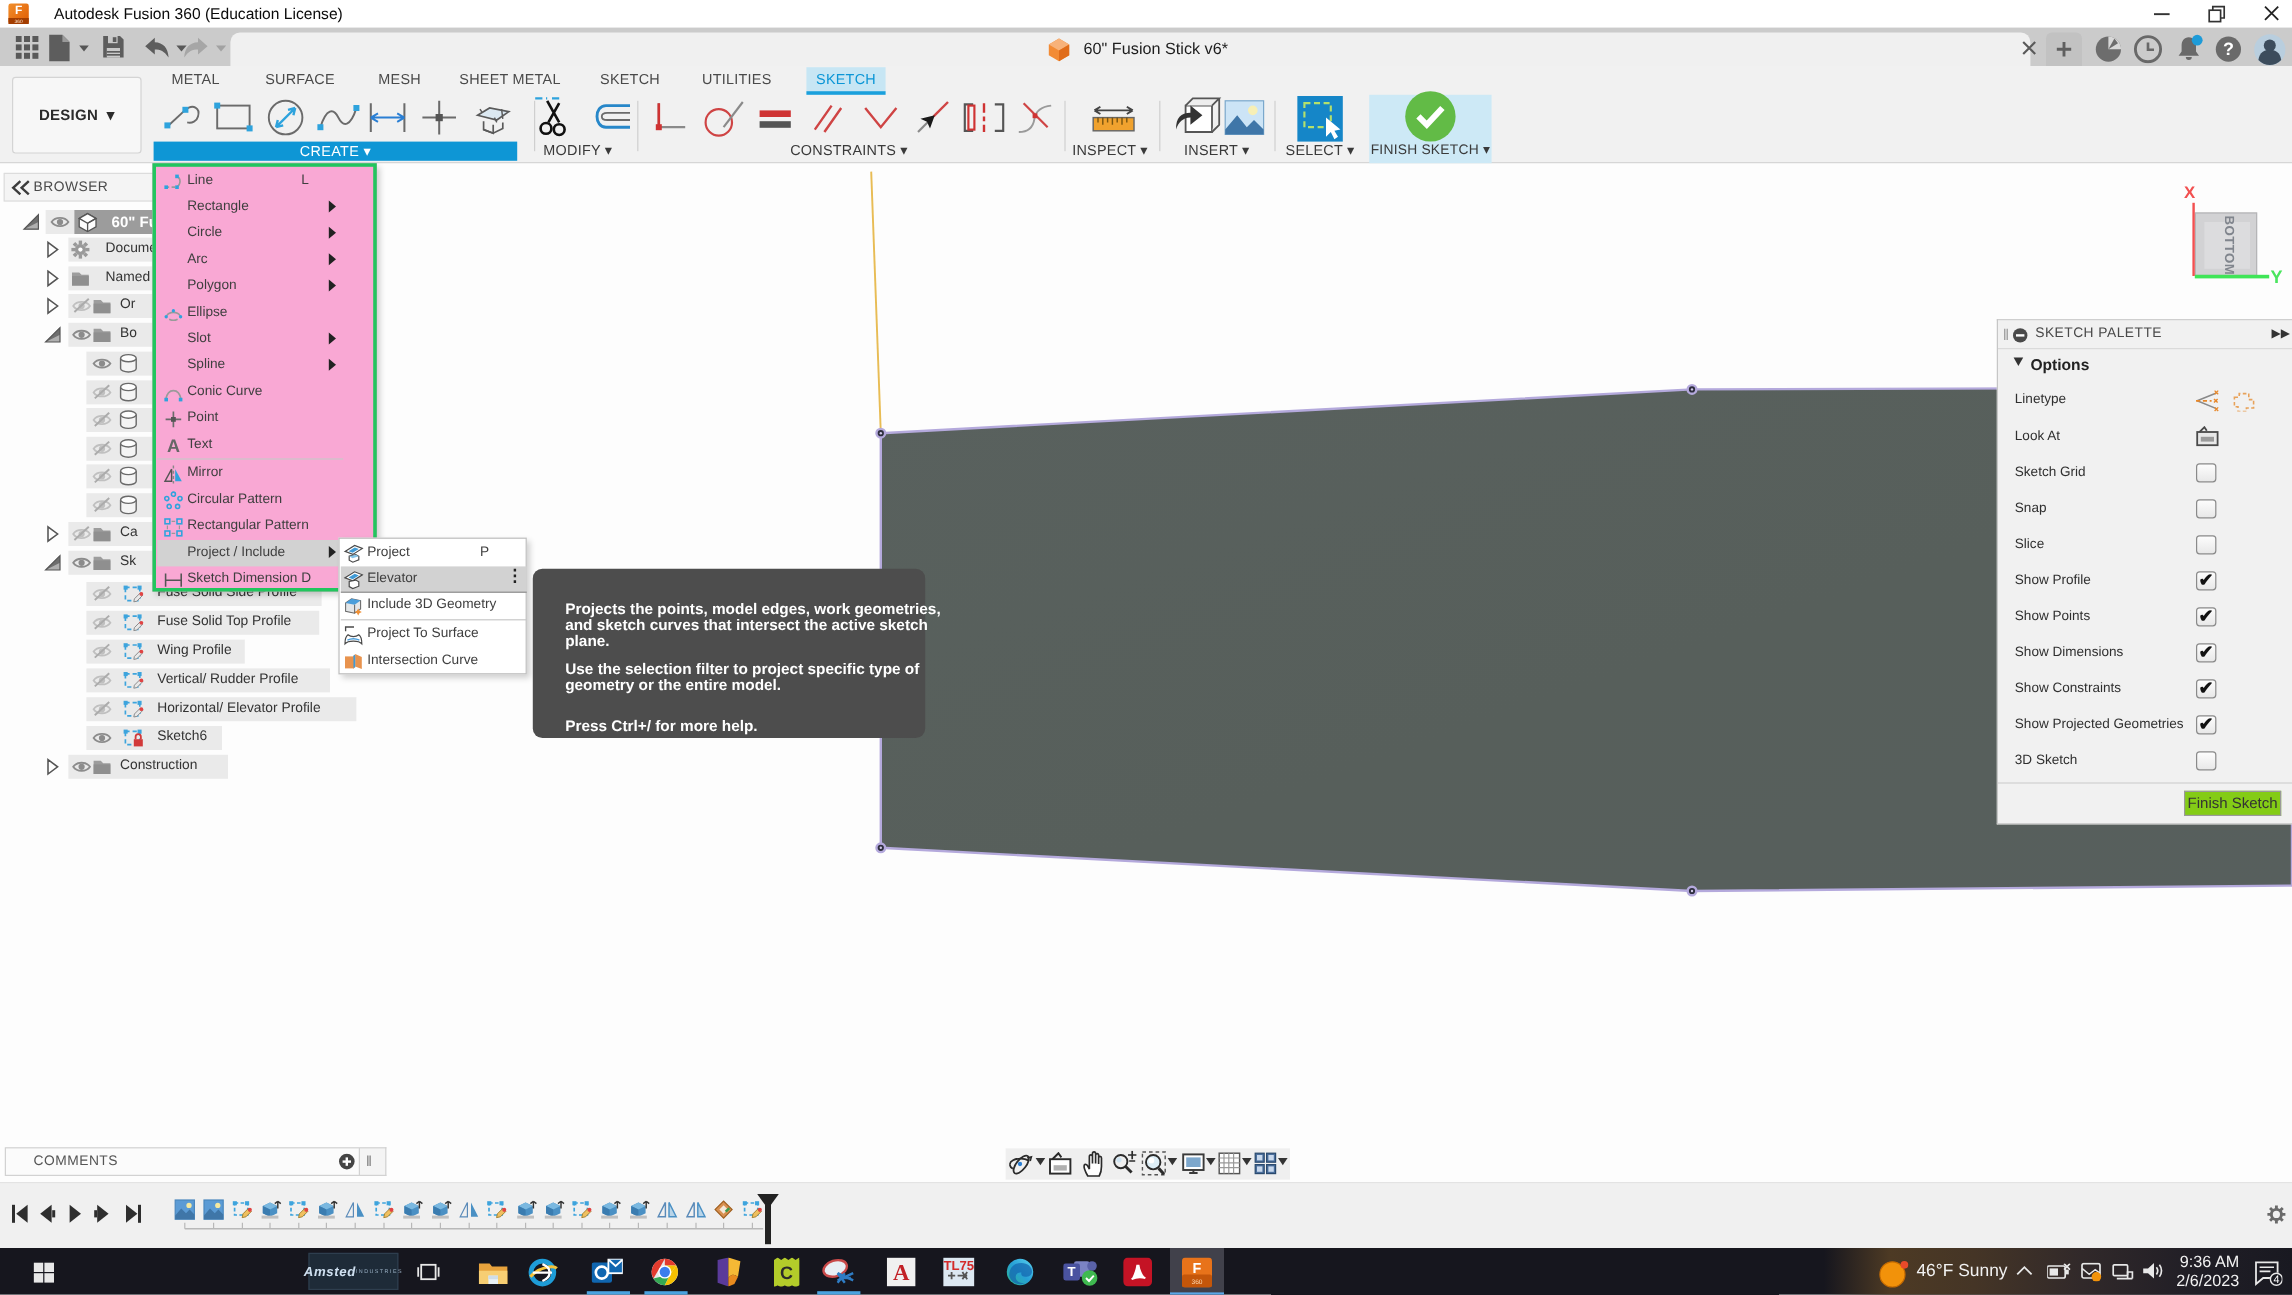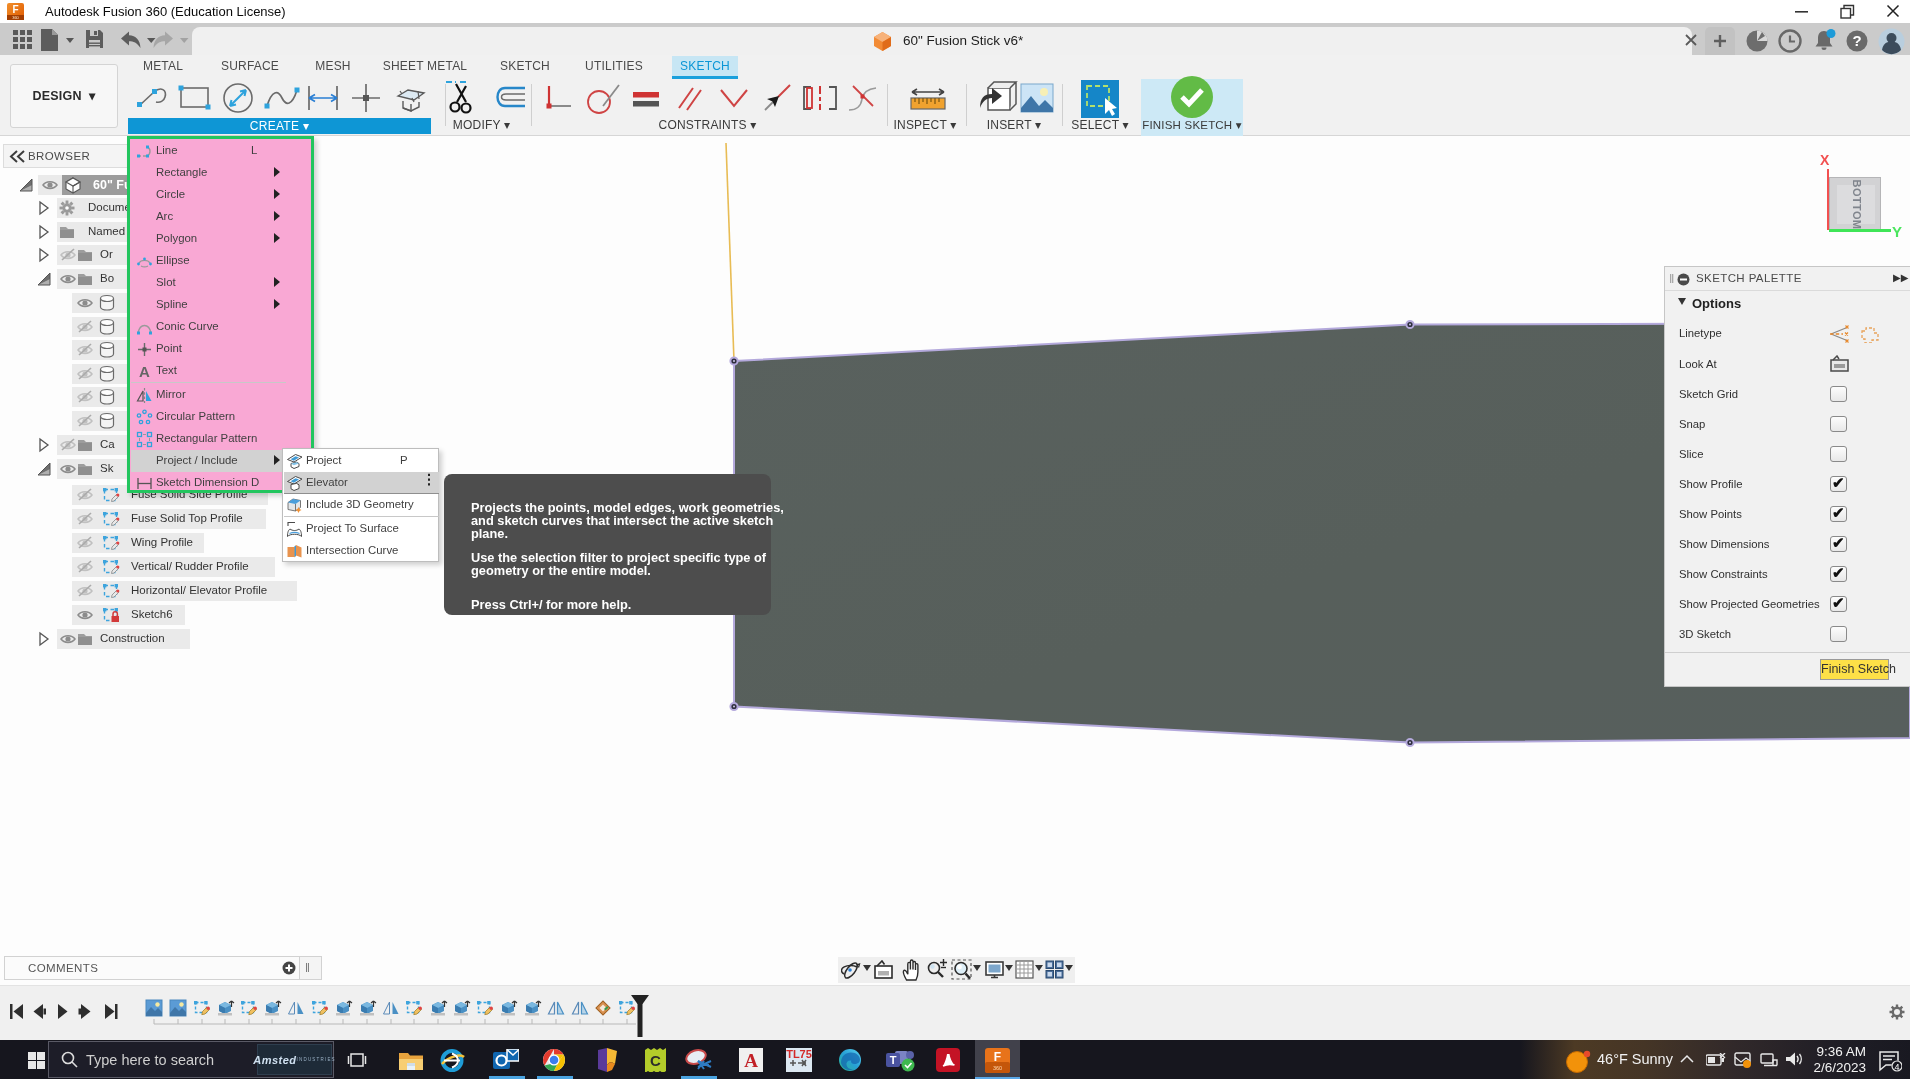--- a/index.html
+++ b/index.html
@@ -372,21 +372,21 @@
       <div class="abs pcheck" style="top:299px;">
         <div class="ck">✔</div>
       </div>
   <div class="abs prow" style="top:331px;">Show Projected Geometries</div>
       <div class="abs pcheck" style="top:329px;">
         <div class="ck">✔</div>
       </div>
   <div class="abs prow" style="top:361px;">3D Sketch</div>
       <div class="abs pcheck" style="top:359px;"></div>
   <div class="abs" style="left:0;top:385px;width:245px;height:1px;background:#cfcfcf;"></div>
-  <div class="abs" style="left:155px;top:392px;width:69px;height:21px;background:#fde047;border:1px solid #9a9a9a;font-size:12.5px;color:#333;text-align:center;line-height:19px;white-space:nowrap;">Finish Sketch</div>
+  <div class="abs" style="left:155px;top:392px;width:81px;height:21px;background:#84cc16;border:1px solid #9a9a9a;font-size:12.5px;color:#333;text-align:center;line-height:19px;white-space:nowrap;">Finish Sketch</div>
 </div>
 
 <svg width="0" height="0" style="position:absolute">
       <defs>
 <g id="i-exp">
           <polygon points="3,15 15,15 15,3" fill="#6f6f6f"></polygon>
           <polygon points="3,15 15,15 15,9" fill="#b0b0b0"></polygon>
           <polygon points="3,15 15,15 15,3" fill="none" stroke="#555" stroke-width="1"></polygon>
         </g>
 <g id="i-col">
@@ -979,27 +979,20 @@
 <div class="abs" id="taskbar"></div>
 <div class="abs" id="weather"></div>
 <svg class="abs" style="left:28px;top:1052px" width="17" height="17">
       <g fill="#e8e8e8">
         <rect x="0" y="0" width="8" height="8"></rect>
         <rect x="9" y="0" width="8" height="8"></rect>
         <rect x="0" y="9" width="8" height="8"></rect>
         <rect x="9" y="9" width="8" height="8"></rect>
       </g>
     </svg>
-<div class="abs" id="tsearch">
-  <svg style="margin-left:12px" width="17" height="17">
-        <circle cx="7" cy="7" r="5.5" fill="none" stroke="#dcdcdc" stroke-width="1.6"></circle>
-        <path d="M11 11 L16 16" stroke="#dcdcdc" stroke-width="1.6"></path>
-      </svg>
-  <div style="margin-left:8px;font-size:14.5px;color:#cfcfcf;">Type here to search</div>
-</div>
 <div class="abs" style="left:257px;top:1044px;width:75px;height:31px;background:#1e2b38;border:1px solid #2e3e4e;display:flex;flex-direction:row;align-items:center;justify-content:center;">
   <div style="font-size:11px;font-weight:bold;font-style:italic;color:#cfe0f0;letter-spacing:0.5px;">Amsted</div>
   <div style="font-size:4.5px;color:#9ab0c4;letter-spacing:1.2px;">INDUSTRIES</div>
 </div>
 <svg class="abs" style="left:347px;top:1051px" width="20" height="18">
       <rect x="4" y="3" width="12" height="12" fill="none" stroke="#e8e8e8" stroke-width="1.5"></rect>
       <path d="M1.5 5 V13 M18.5 5 V13" stroke="#e8e8e8" stroke-width="1.5"></path>
     </svg>
 
 <svg class="abs" style="left:399px;top:1051px" width="24" height="19">

